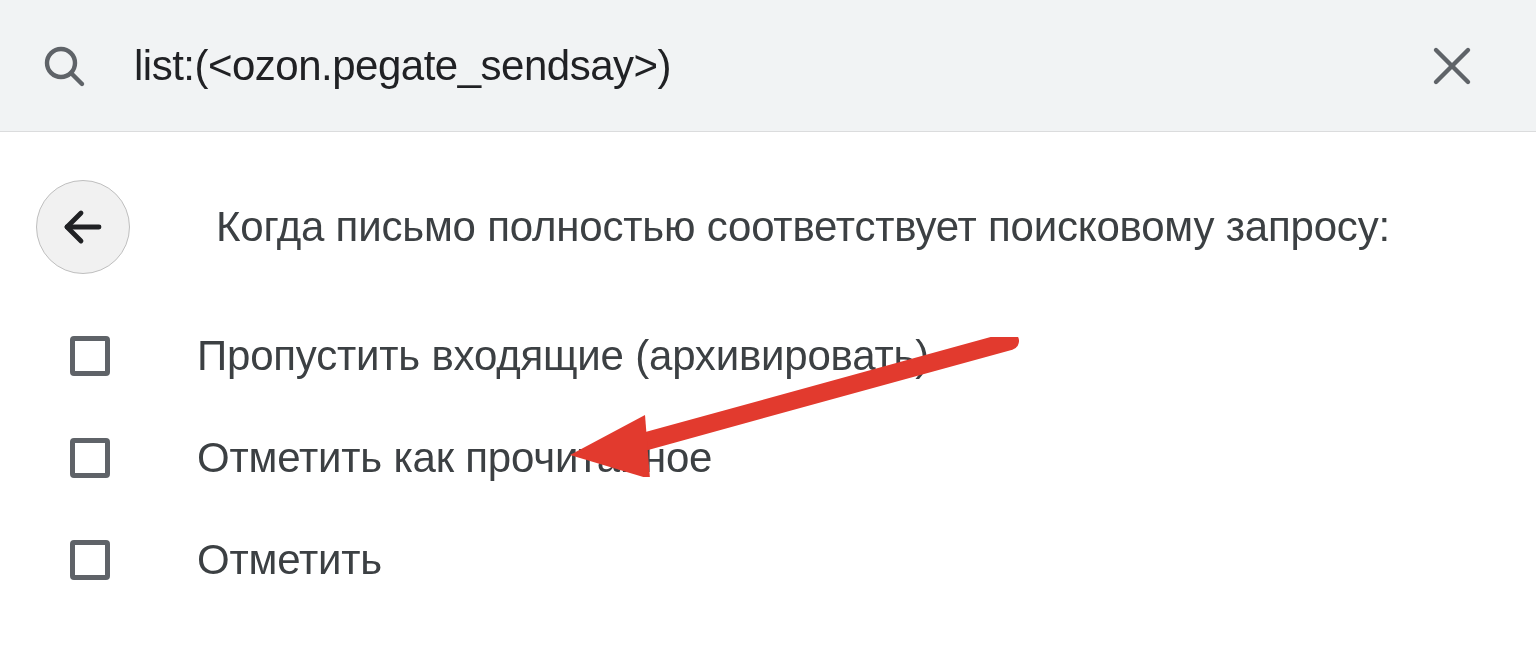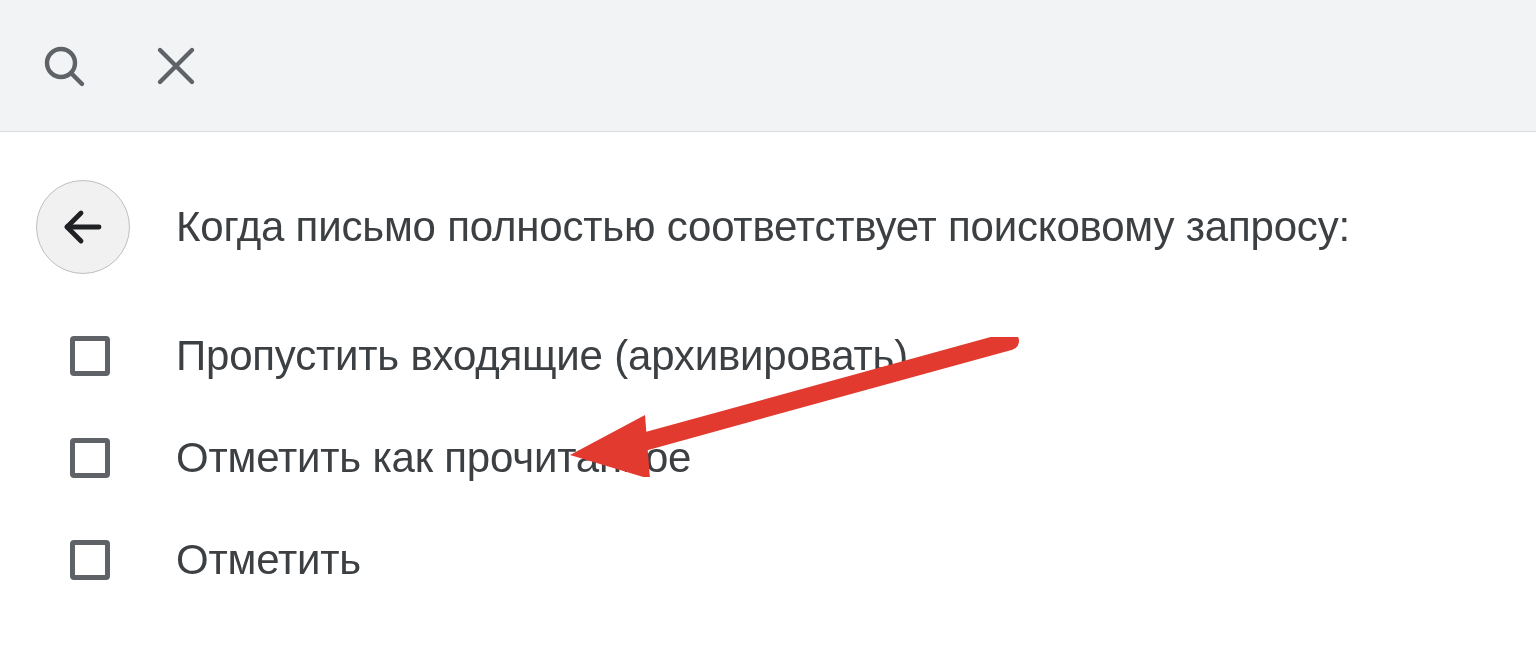--- a/index.html
+++ b/index.html
@@ -89,39 +89,41 @@
     align-items: center;
     justify-content: center;
     margin-right: 46px;
     cursor: pointer;
   }
   .back-btn svg { width: 48px; height: 48px; color:#202124; }
   .heading-text {
     font-size: 42px;
     color: #3c4043;
     letter-spacing: -0.2px;
+    margin-left: 40px;
   }
 
   .option-row {
     display: flex;
     align-items: center;
     padding-left: 34px;
     margin-bottom: 54px;
   }
   .checkbox {
     width: 40px; height: 40px;
     border: 5px solid #5f6368;
     border-radius: 4px;
     margin-right: 66px;
     cursor: pointer;
   }
   .option-label {
     font-size: 42px;
     color: #3c4043;
     letter-spacing: -0.2px;
+    margin-left: 21px;
   }
 
   
   .arrow-annotation {
     position: absolute;
     top: 205px;
     left: 570px;
     width: 450px;
     height: 140px;
     pointer-events: none;
@@ -132,20 +134,21 @@
 
 <div class="tooltip-remnant"></div>
 
 <div class="search-bar">
   <span class="search-icon">
     <svg viewBox="0 0 24 24" fill="none" stroke="currentColor" stroke-width="2.2" stroke-linecap="round">
       <circle cx="10.5" cy="10.5" r="7"></circle>
       <line x1="21" y1="21" x2="15.5" y2="15.5"></line>
     </svg>
   </span>
+  <input class="search-input" type="text" value="list:(&lt;ozon.pegate_sendsay&gt;)" style="">
   <span class="clear-btn">
     <svg viewBox="0 0 24 24" fill="none" stroke="currentColor" stroke-width="2.2" stroke-linecap="round">
       <line x1="4" y1="4" x2="20" y2="20"></line>
       <line x1="20" y1="4" x2="4" y2="20"></line>
     </svg>
   </span>
 </div>
 
 <div class="content">
 

